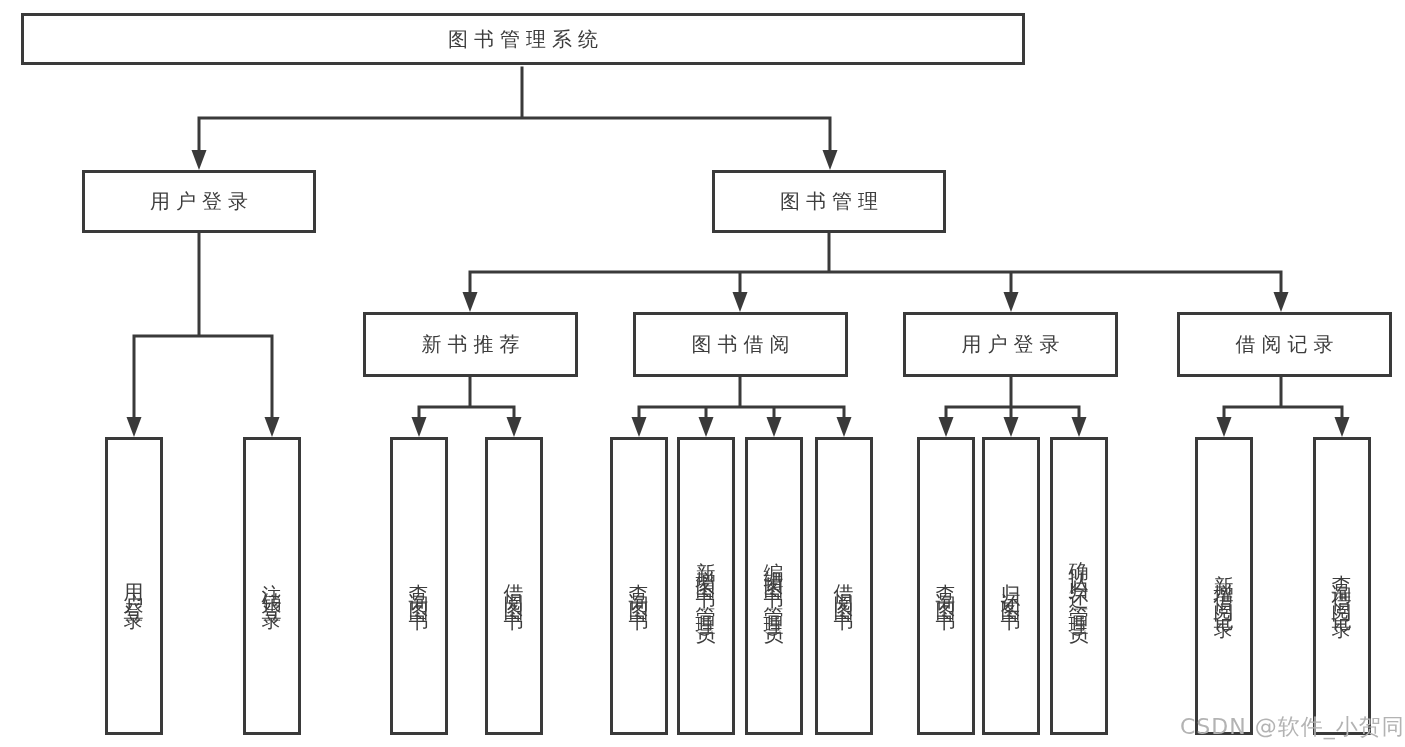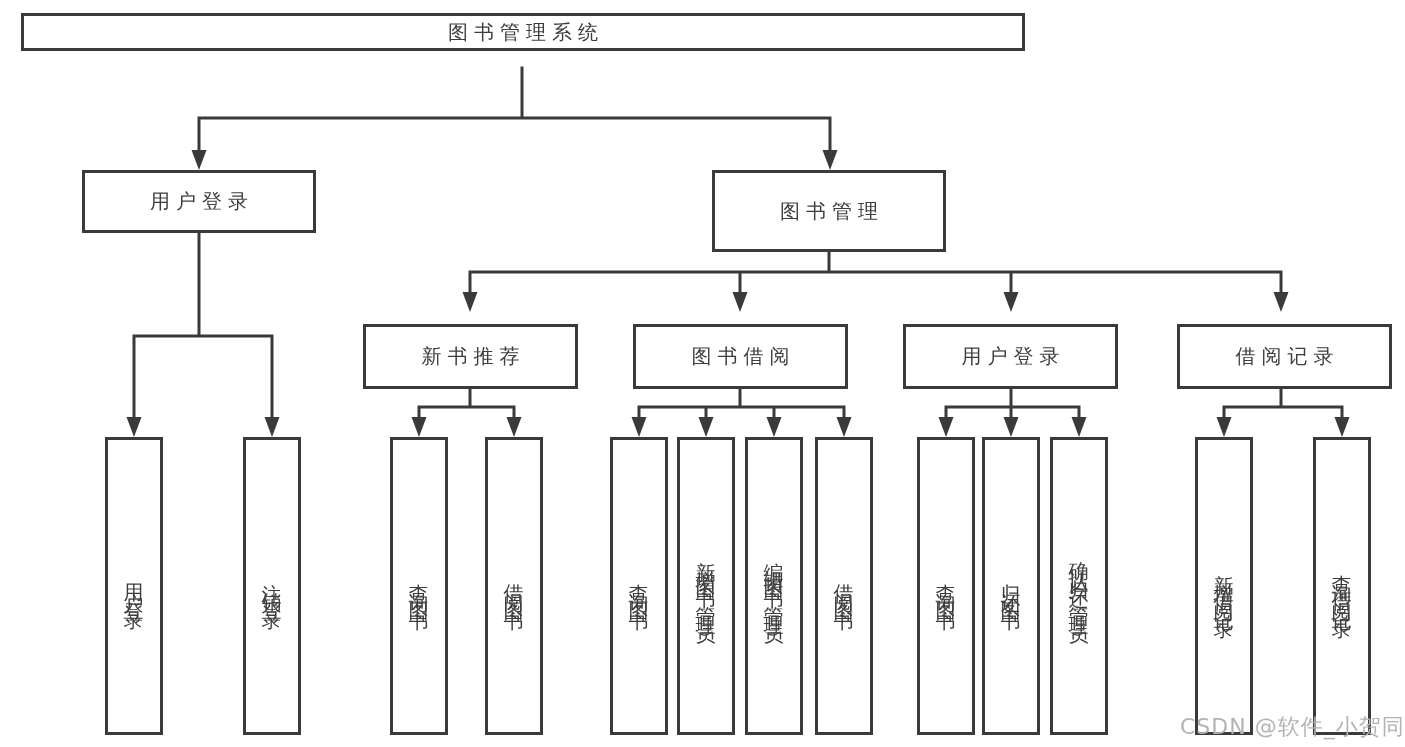--- a/index.html
+++ b/index.html
@@ -43,24 +43,24 @@
     justify-content: center;
     z-index: 2;
     color: var(--text, #3d3d3d);
   }
   .hnode {
     font-size: 20px;
     letter-spacing: 6px;
     text-indent: 6px;
     white-space: nowrap;
   }
-  .root   { left: 21px;   top: 13px;  width: 1004px; height: 38px; }
+  .root   { left: 21px;   top: 13px;  width: 1004px; height: 52px; }
   .lvl2-a { left: 82px;   top: 170px; width: 234px;  height: 63px; }
-  .lvl2-b { left: 712px;  top: 170px; width: 234px;  height: 82px; }
-  .lvl3   { top: 312px; width: 215px; height: 65px; margin-top: 12px; }
+  .lvl2-b { left: 712px;  top: 170px; width: 234px;  height: 63px; }
+  .lvl3   { top: 312px; width: 215px; height: 65px; }
   .l3-0 { left: 363px; }
   .l3-1 { left: 633px; text-align: center; }
   .l3-2 { left: 903px; }
   .l3-3 { left: 1177px; }
   .leaf {
     top: 437px;
     width: 58px;
     height: 298px;
     writing-mode: vertical-rl;
     text-orientation: mixed;

